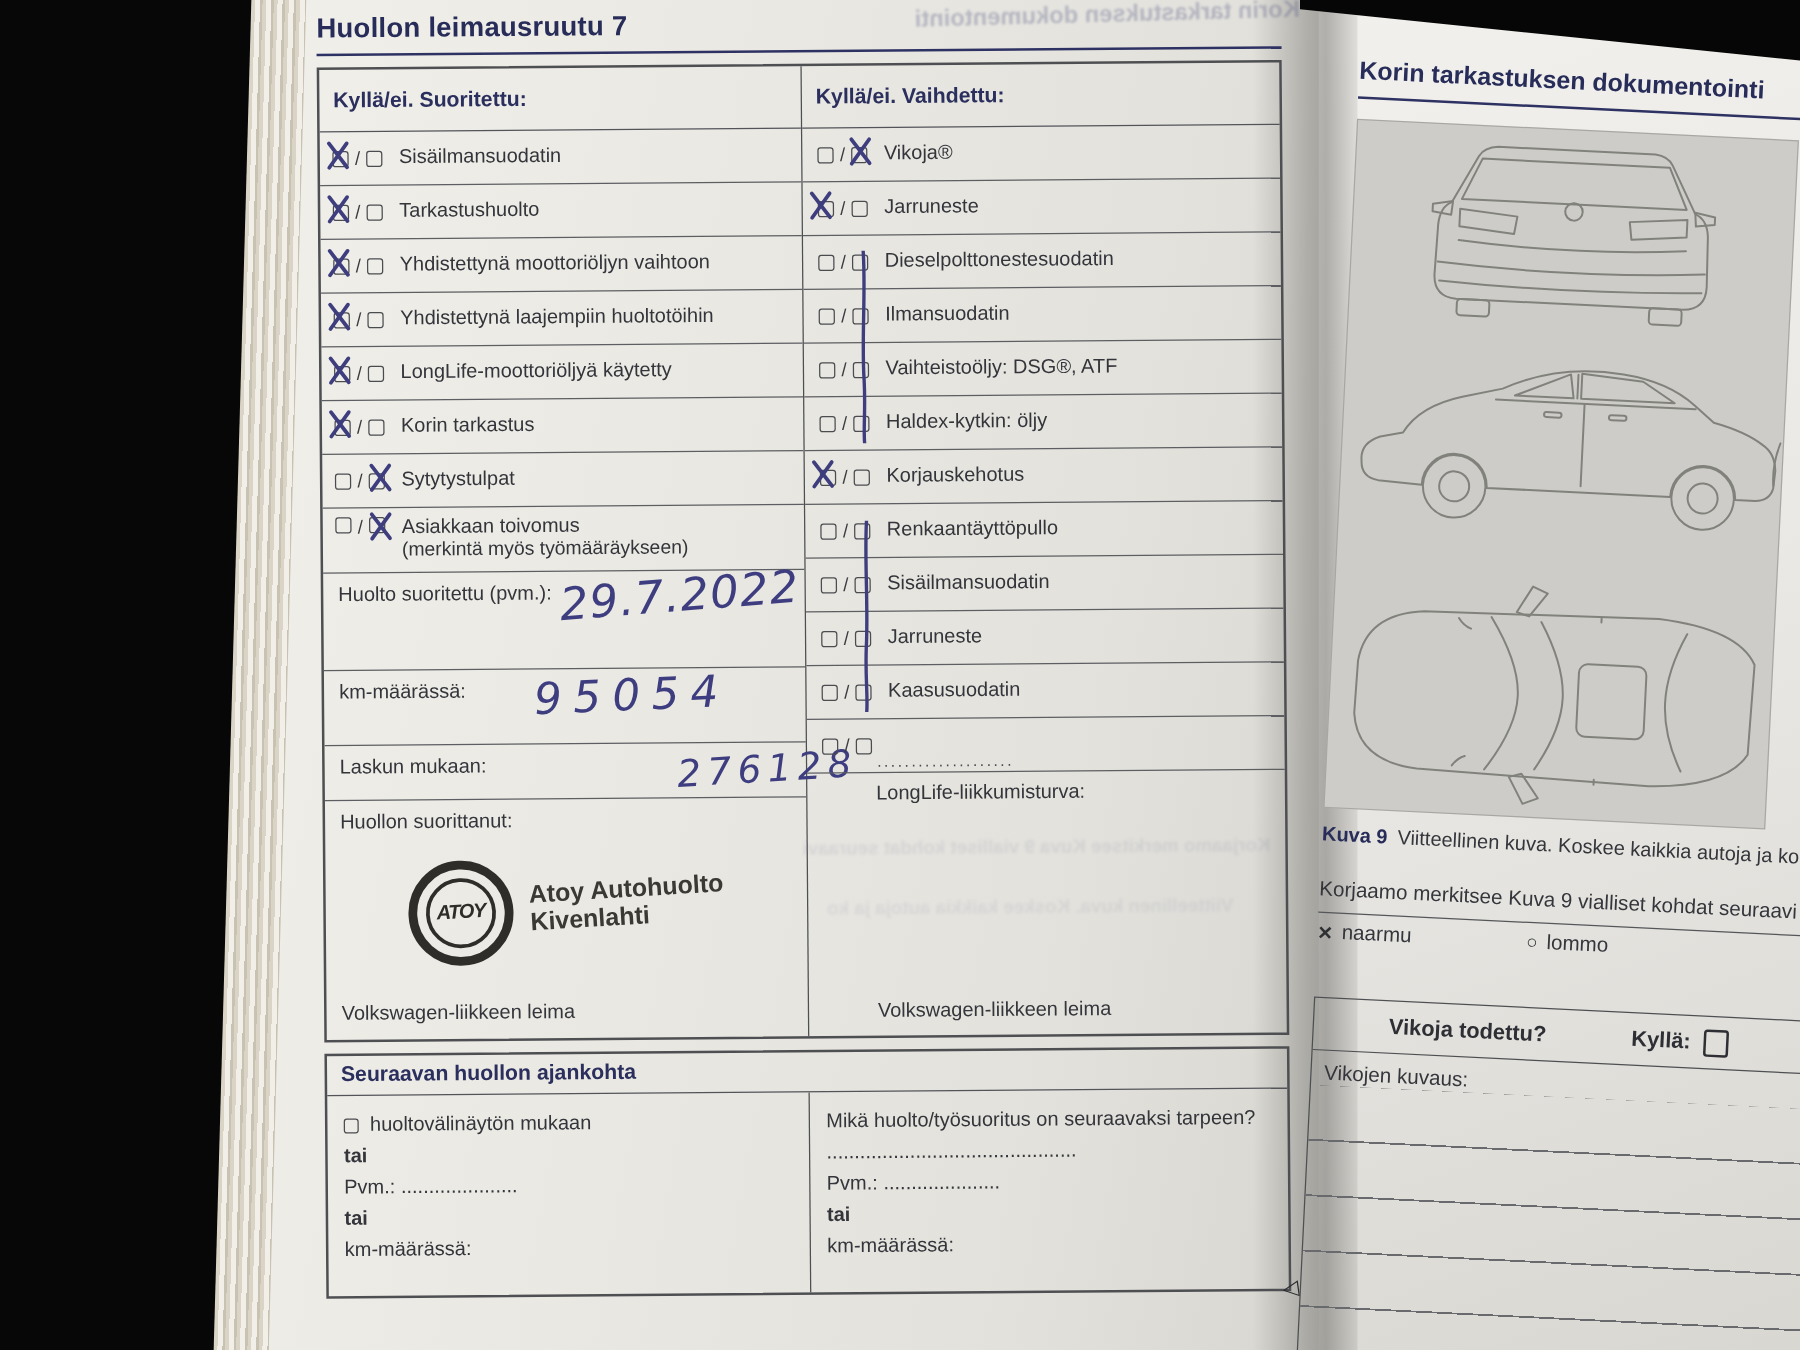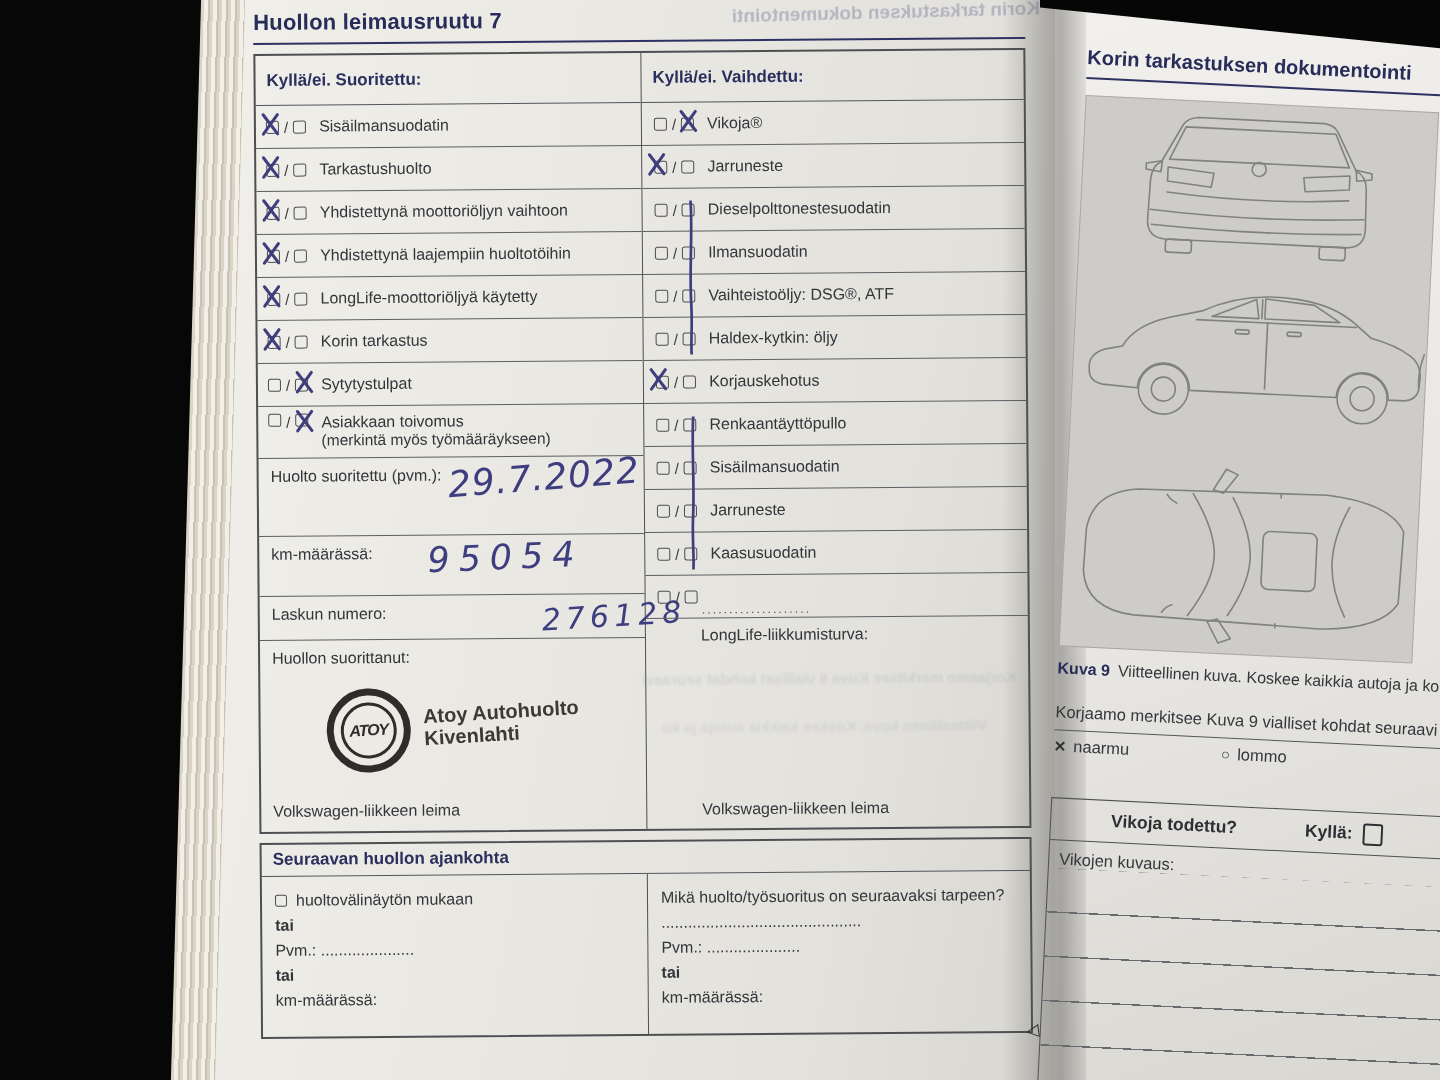--- a/index.html
+++ b/index.html
@@ -213,21 +213,21 @@
 
         <div class="field-row" id="row-date">
           <span class="field-label">Huolto suoritettu (pvm.):</span>
           <span class="hand hand-date">29.7.2022</span>
         </div>
         <div class="field-row" id="row-km">
           <span class="field-label">km-määrässä:</span>
           <span class="hand hand-km">95054</span>
         </div>
         <div class="field-row" id="row-invoice">
-          <span class="field-label">Laskun numero:</span>
+          <span class="field-label">Laskun mukaan:</span>
           <span class="hand hand-invoice">276128</span>
         </div>
         <div class="field-row" id="row-by">
           <span class="field-label">Huollon suorittanut:</span>
           <div class="stamp">
             <div class="stamp-ring">
               <div class="stamp-ring-inner">ATOY</div>
             </div>
             <div class="stamp-text">
               <div>Atoy Autohuolto</div>

